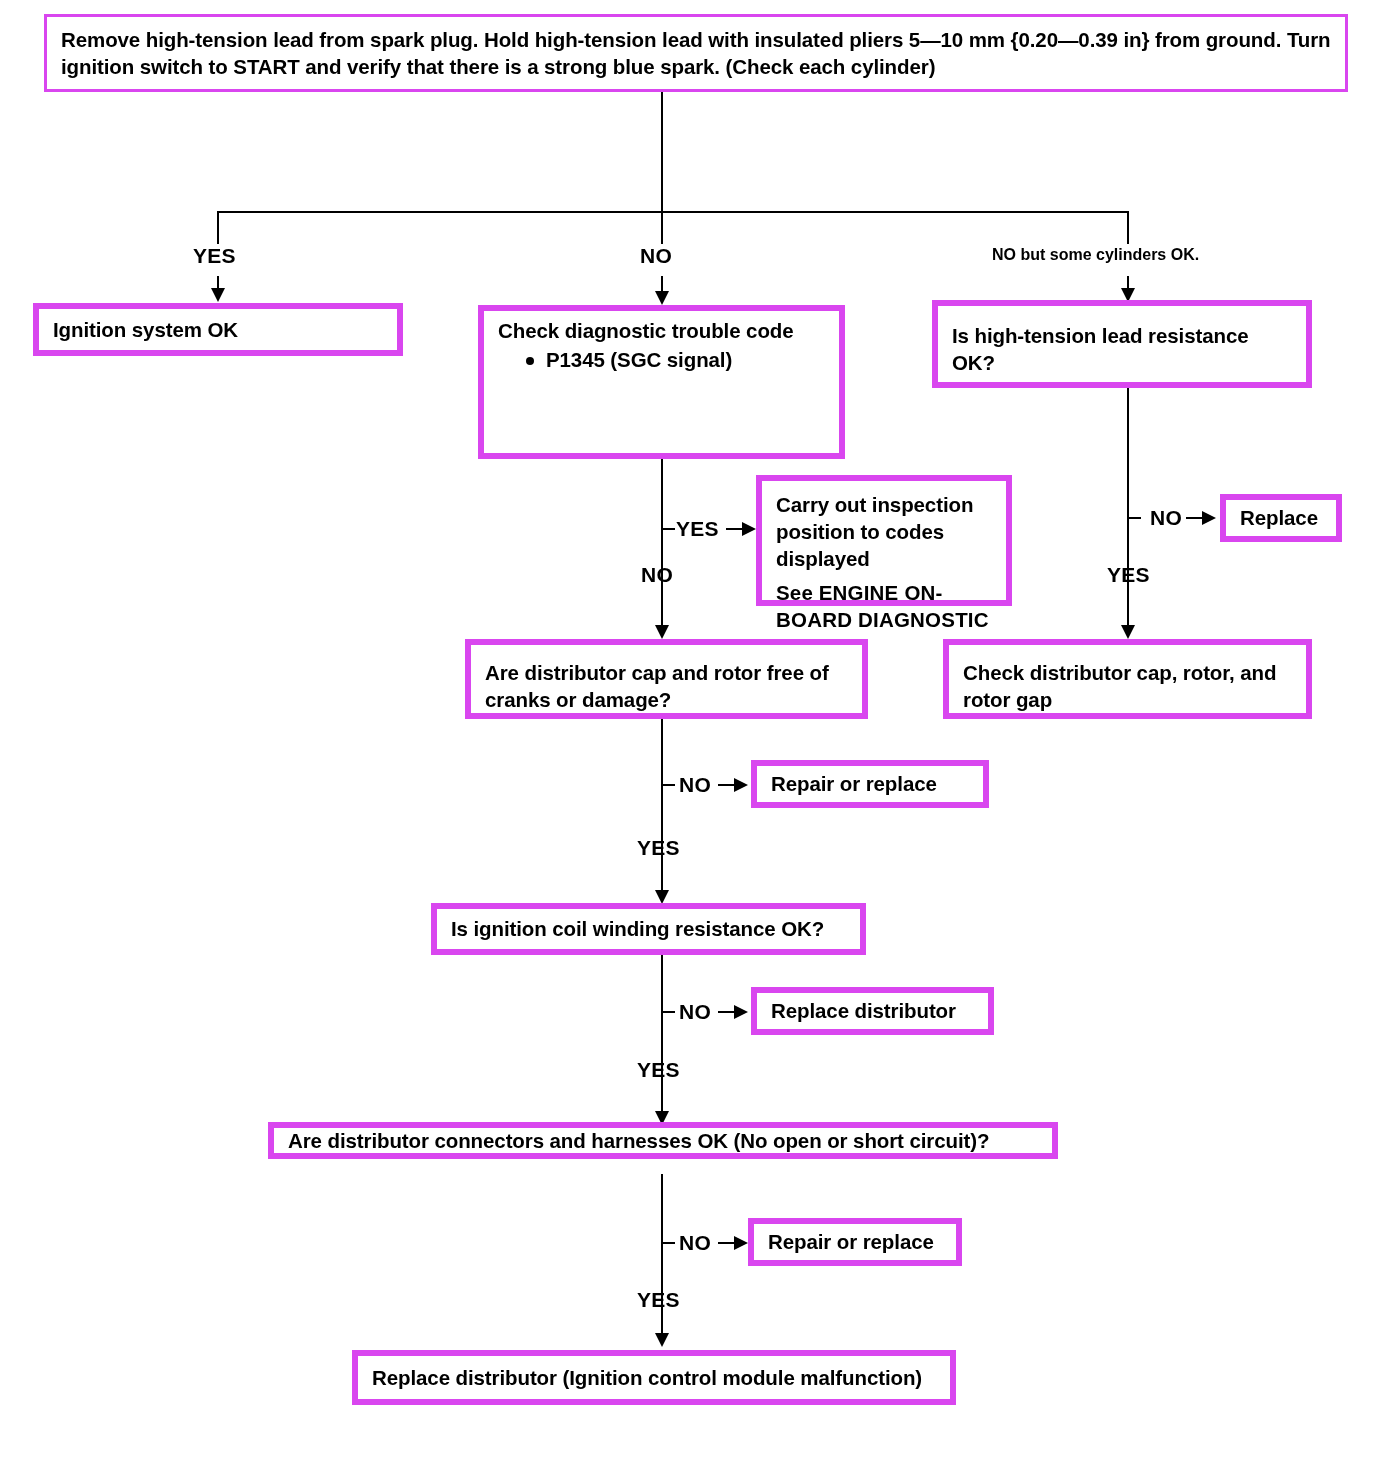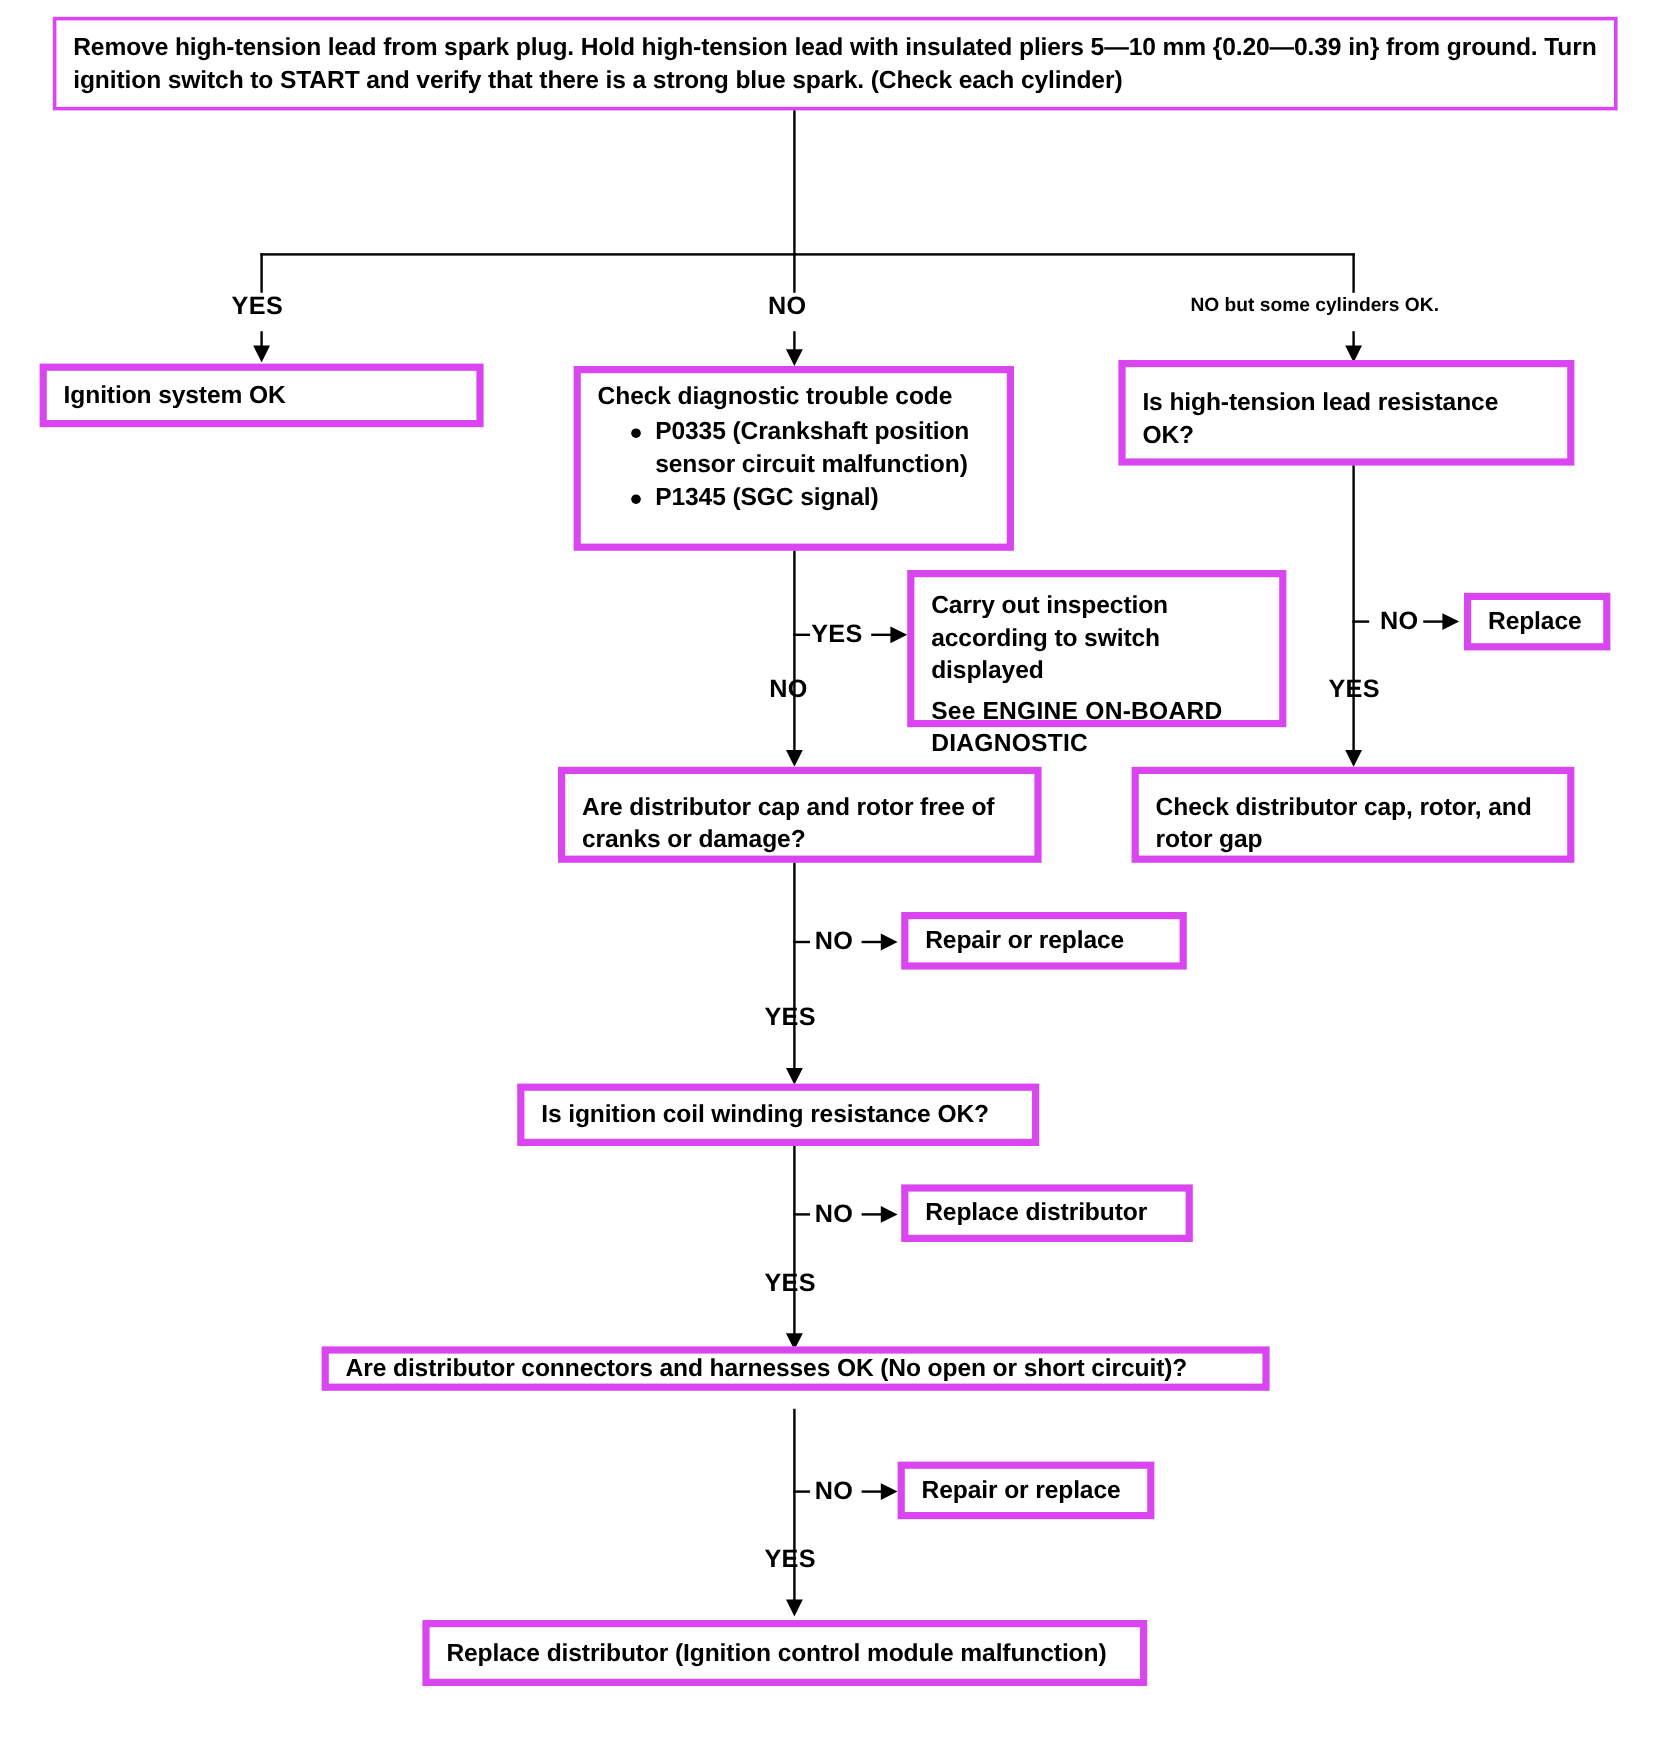--- a/index.html
+++ b/index.html
@@ -134,40 +134,39 @@
   <div class="arrow-down" style="left:1121px; top:288px;"></div>
 
   <div class="box" style="left:33px; top:303px; width:370px; height:53px;">
     <div class="inner">Ignition system OK</div>
   </div>
 
   <div class="box" style="left:478px; top:305px; width:367px; height:154px; align-items:flex-start; ">
     <div class="inner">
       <div>Check diagnostic trouble code</div>
       <ul class="codes">
-        <li>P0335 (Crankshaft position sensor circuit malfunction)</li>
         <li>P1345 (SGC signal)</li>
       </ul>
     </div>
   </div>
 
   <div class="vline" style="left:661px; top:459px; height:172px;"></div>
   <div class="arrow-down" style="left:655px; top:625px;"></div>
 
   <div class="tick" style="left:661px; top:528px;"></div>
   <div class="lbl" style="left:676px; top:517px;">YES</div>
   <div class="hline" style="left:726px; top:528px; width:18px;"></div>
   <div class="arrow-right" style="left:742px; top:522px;"></div>
 
   <div class="lbl" style="left:641px; top:563px;">NO</div>
 
-  <div class="box" style="left:756px; top:475px; width:316px; height:131px; align-items:flex-start; padding-top:10px;">
+  <div class="box" style="left:756px; top:475px; width:256px; height:131px; align-items:flex-start; padding-top:10px;">
     <div class="inner">
       <div>Carry out inspection</div>
-      <div>according to switch displayed</div>
+      <div>position to codes displayed</div>
       <div class="gap-line">
         <span class="bold-ref">See</span>
         <span class="bold-ref">ENGINE ON-BOARD DIAGNOSTIC</span>
       </div>
     </div>
   </div>
 
   <div class="box" style="left:932px; top:300px; width:380px; height:88px; align-items:flex-start; padding-top:16px;">
     <div class="inner">Is high-tension lead resistance OK?</div>
   </div>

